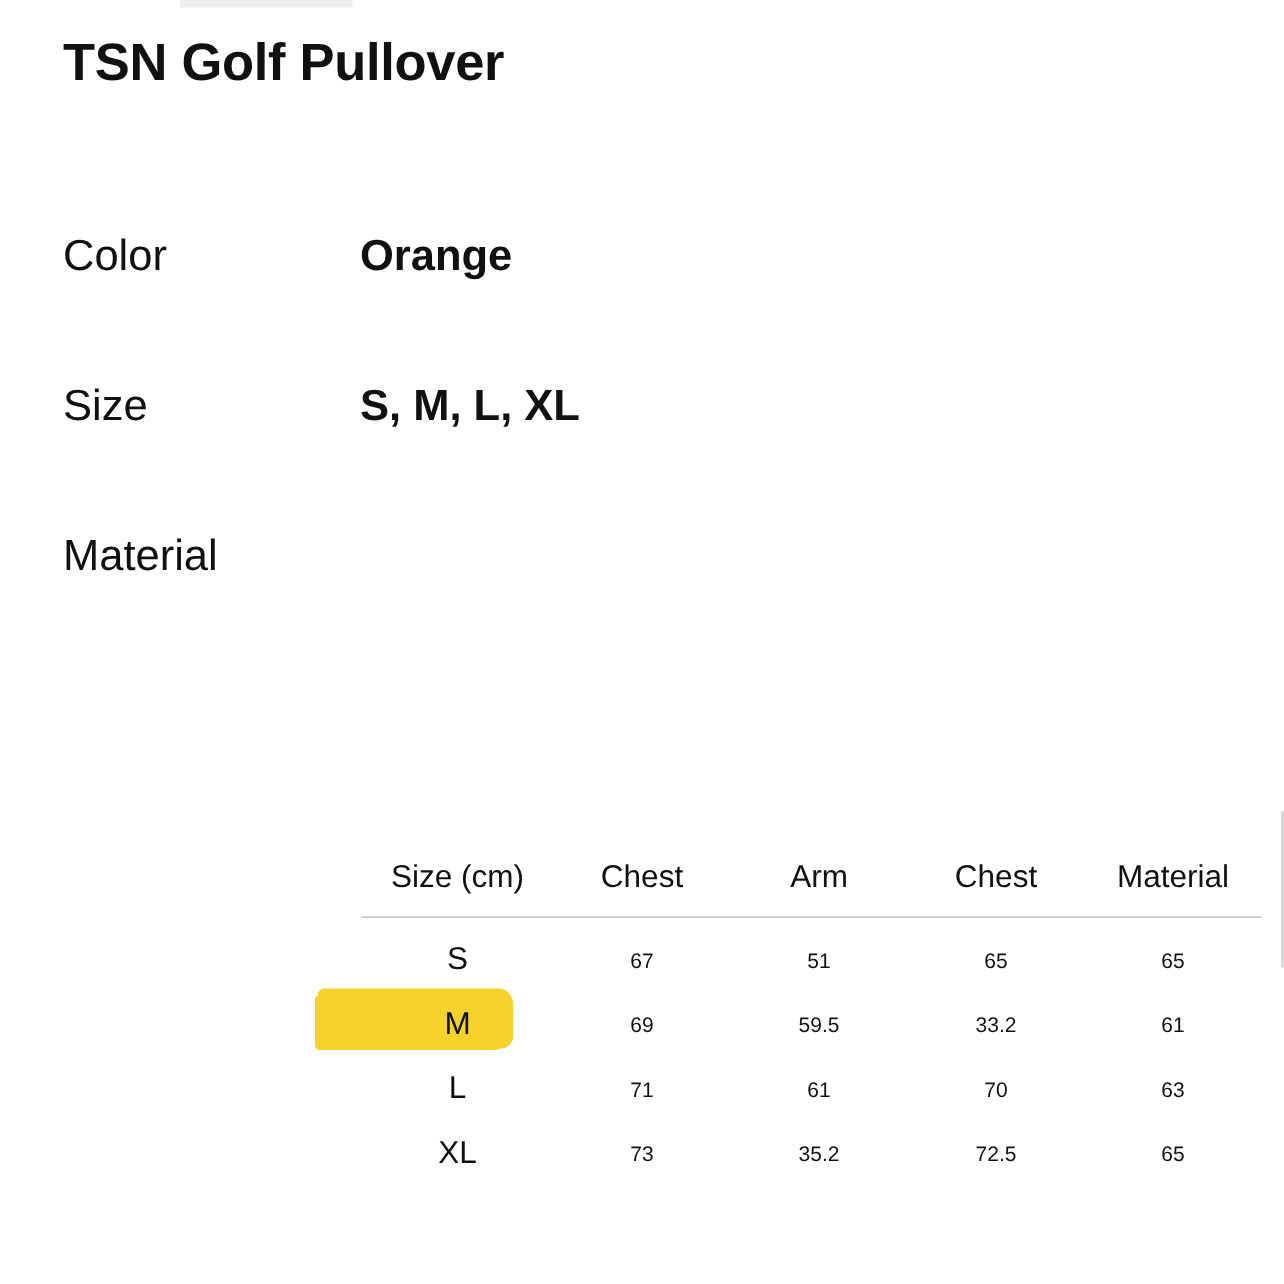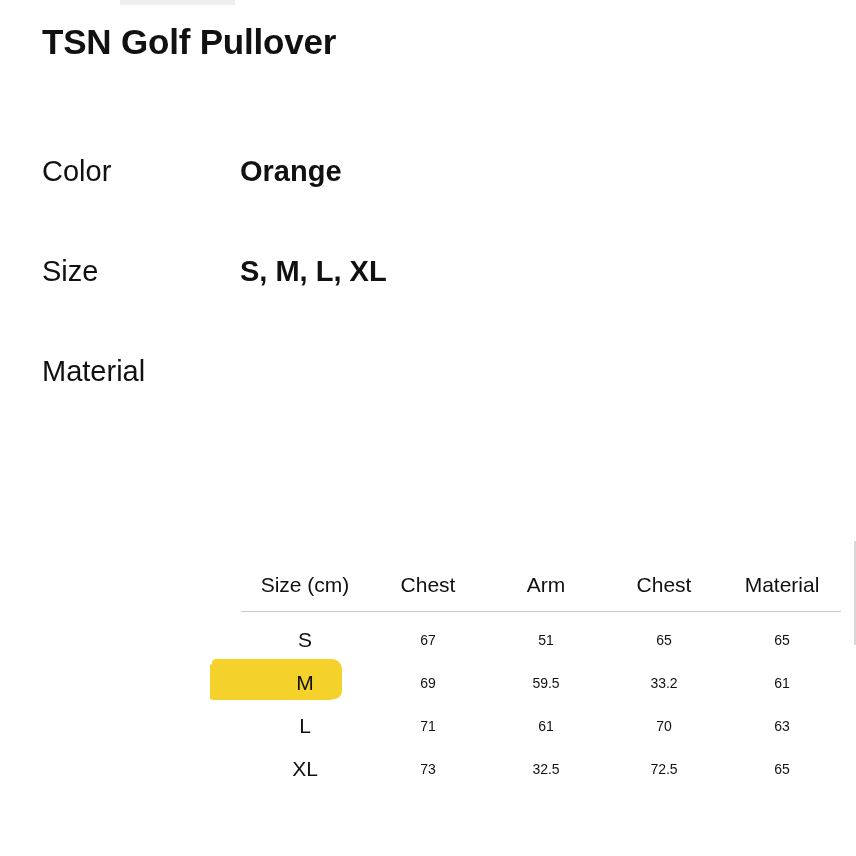--- a/index.html
+++ b/index.html
@@ -209,21 +209,21 @@
           <td class="size-col">L</td>
           <td>71</td>
           <td>61</td>
           <td>70</td>
           <td>63</td>
         </tr>
 
         <tr>
           <td class="size-col">XL</td>
           <td>73</td>
-          <td>32.5</td>
+          <td>35.2</td>
           <td>72.5</td>
           <td>65</td>
         </tr>
 
       </tbody>
     </table>
   </div>
 
 </div>
 

